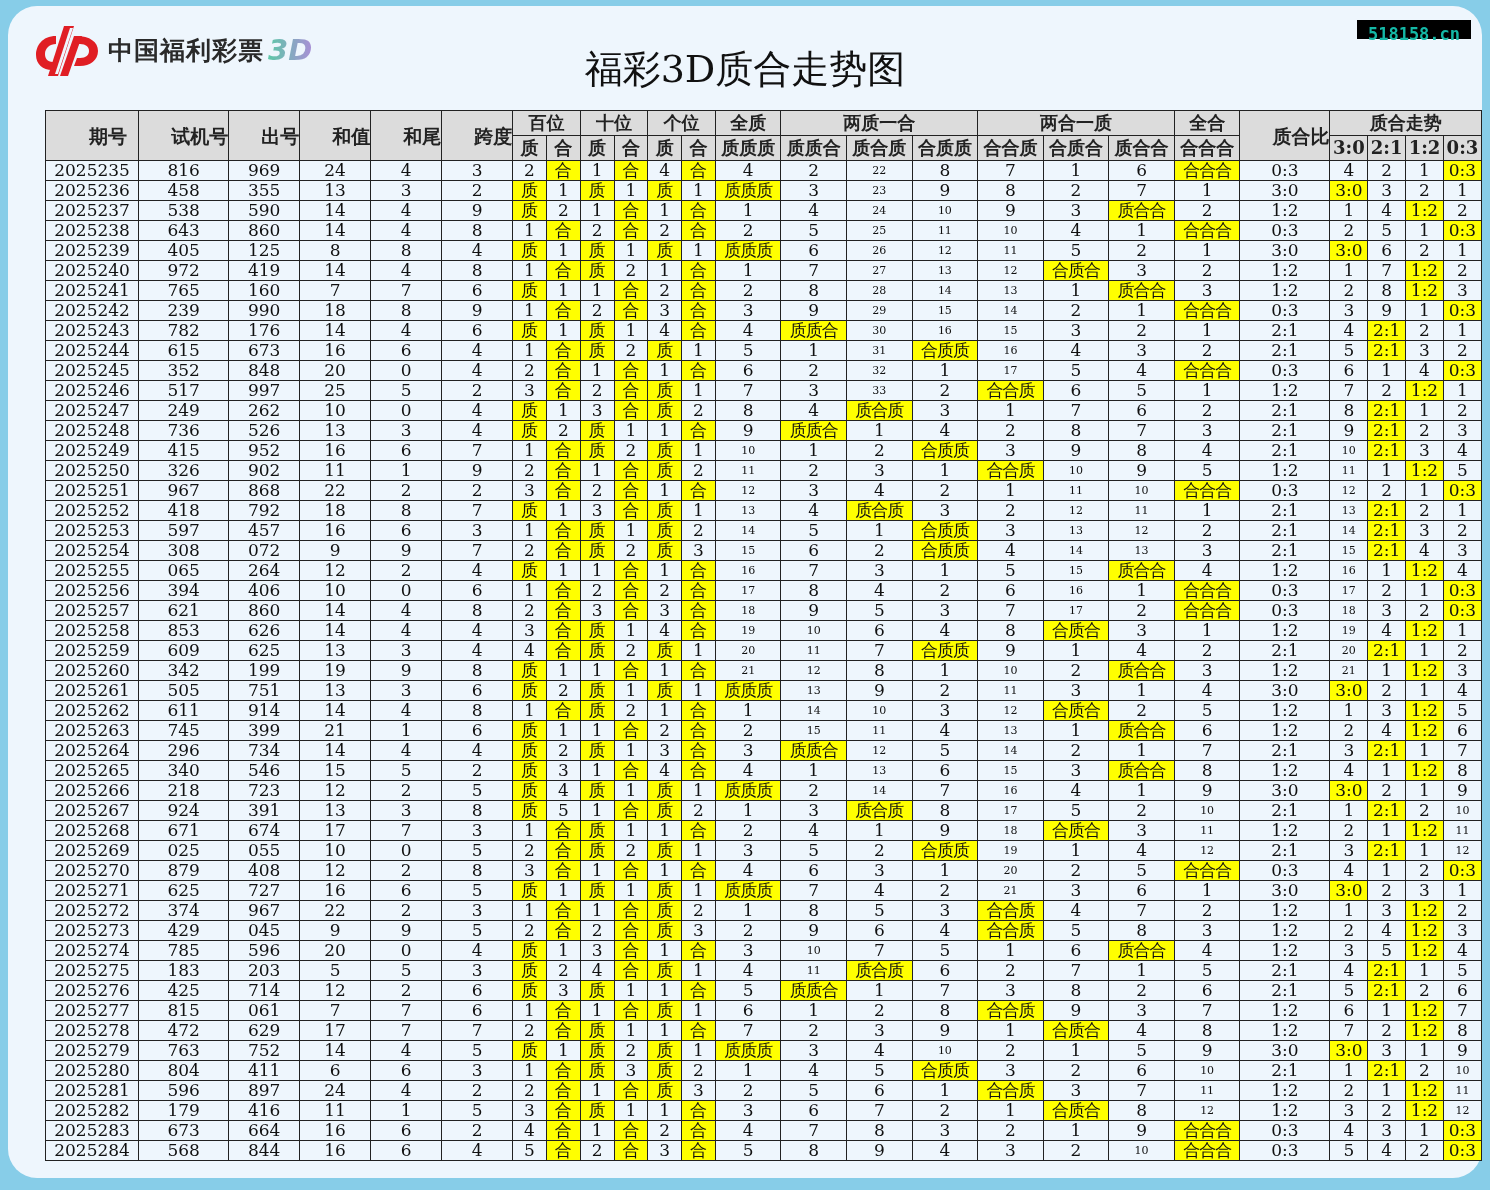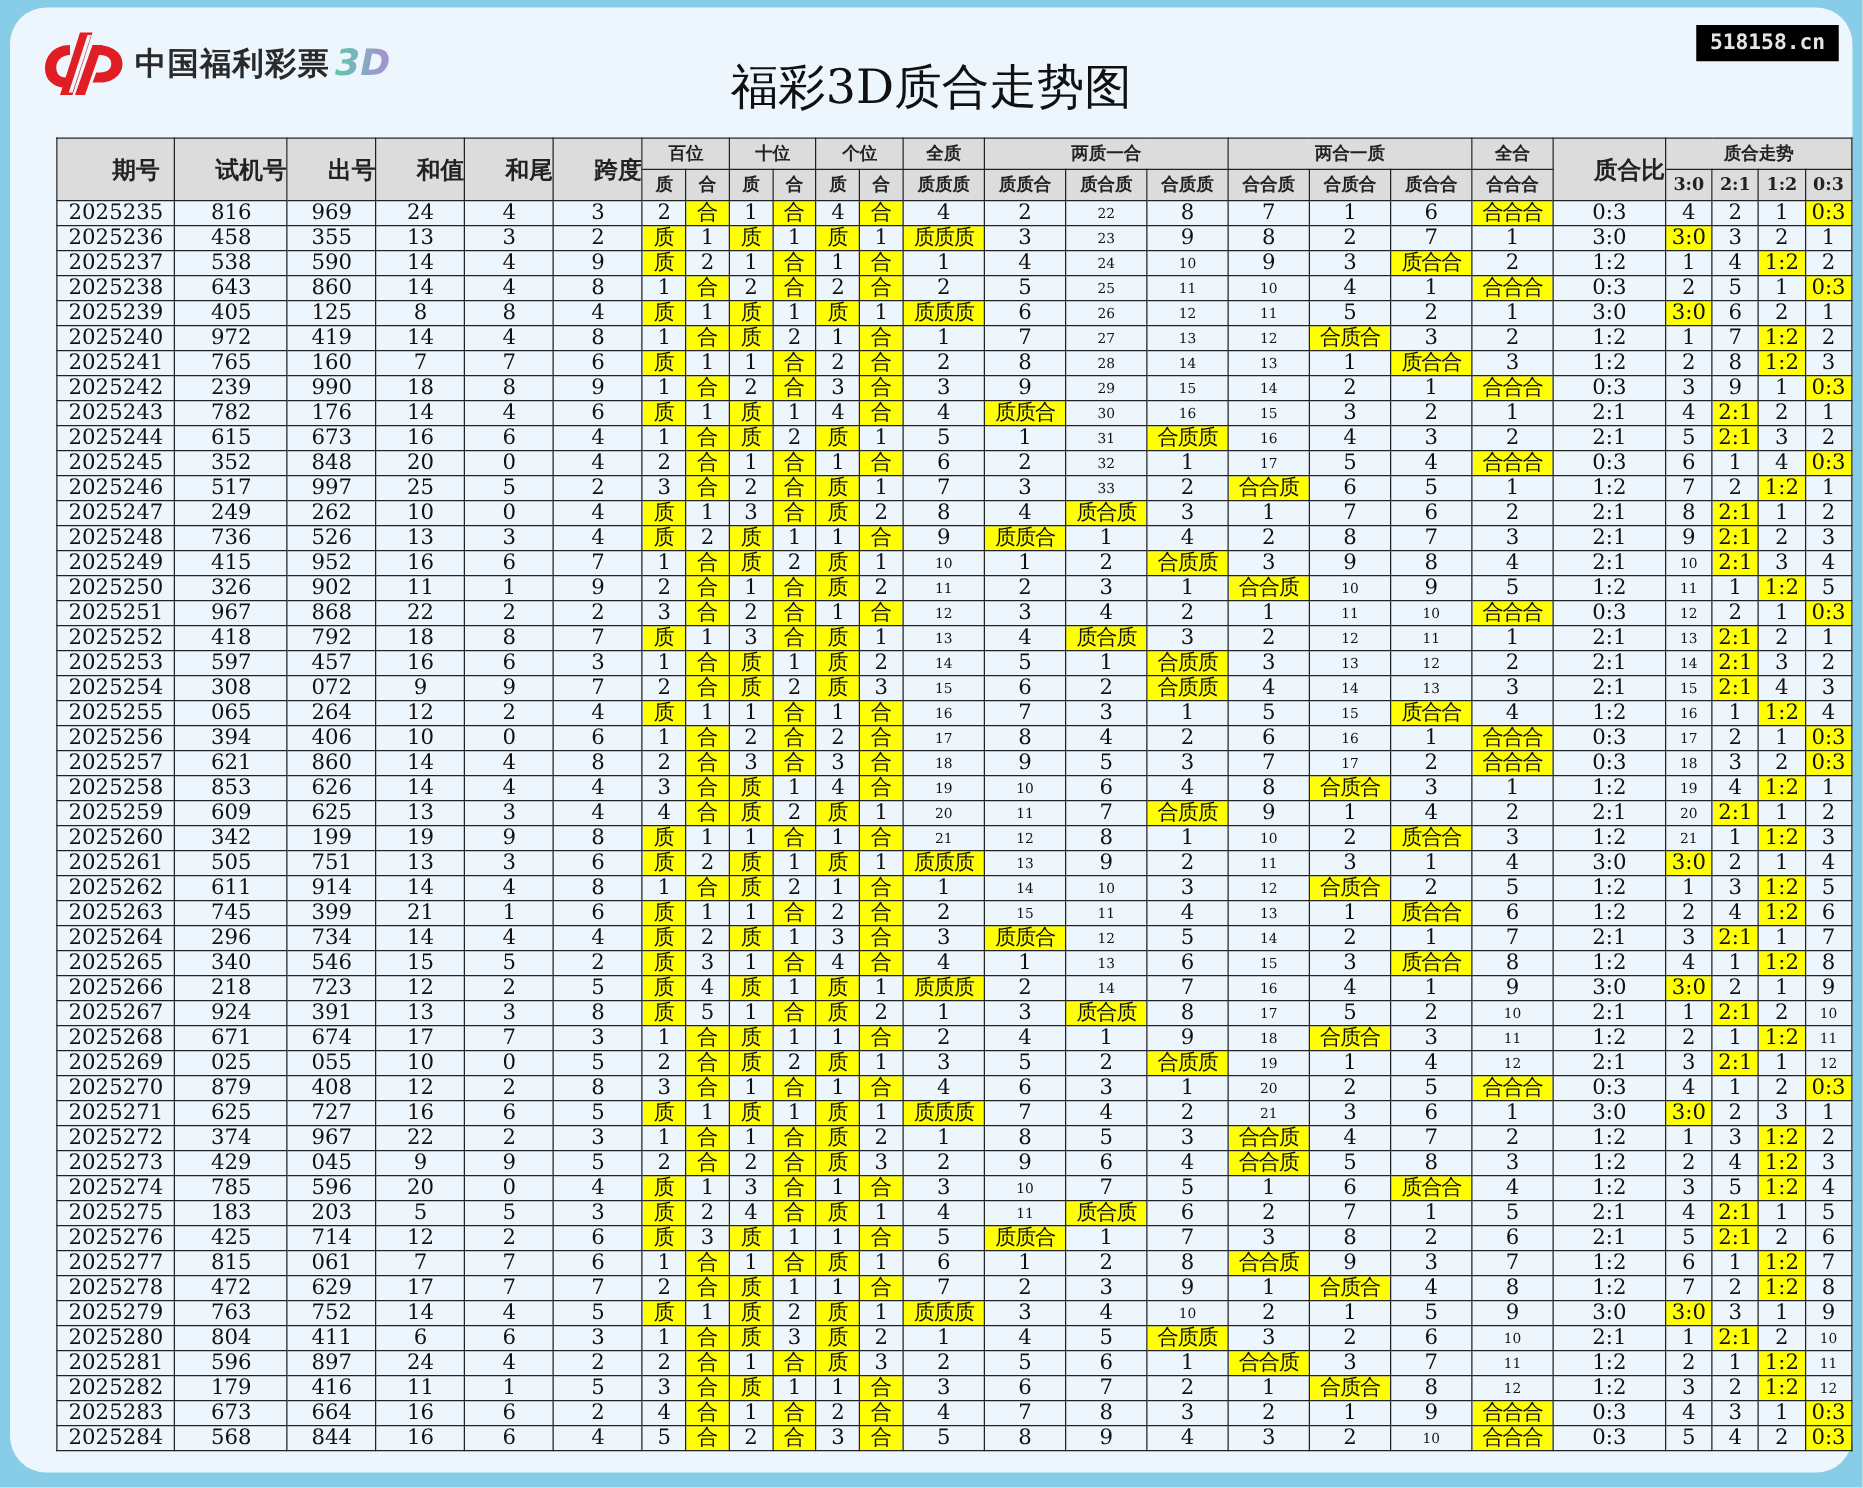--- a/index.html
+++ b/index.html
@@ -2,25 +2,25 @@
 <html><head>
 <meta charset="utf-8">
 <style>
   html,body{margin:0;padding:0;}
   body{width:1490px;height:1190px;background:#87cde8;position:relative;overflow:hidden;font-family:"DejaVu Serif","Liberation Serif",serif;}
   .page{position:absolute;left:8px;top:6px;width:1474px;height:1172px;background:#eef6fd;border-radius:29px;}
   .logo{position:absolute;left:26px;top:14px;height:60px;display:flex;align-items:center;}
   .logo svg{width:66px;height:56px;}
   .logo-text{font-family:"DejaVu Sans","Liberation Sans",sans-serif;font-weight:bold;font-size:25px;color:#2a2a2a;letter-spacing:1px;margin-left:8px;}
   .logo-3d{font-family:"DejaVu Sans","Liberation Sans",sans-serif;font-weight:bold;font-style:italic;font-size:29px;margin-left:4px;background:linear-gradient(90deg,#5ec8a8,#a98fd6);-webkit-background-clip:text;background-clip:text;color:transparent;}
-  .brand{position:absolute;left:1349px;top:14px;width:114px;height:29px;background:#000;color:#e5e5e5;font-family:"DejaVu Sans Mono","Liberation Mono",monospace;font-size:17px;font-weight:bold;line-height:29px;text-align:center;}
+  .brand{position:absolute;left:1349px;top:14px;width:114px;height:19px;background:#000;color:#14b8a6;font-family:"DejaVu Sans Mono","Liberation Mono",monospace;font-size:17px;font-weight:bold;line-height:29px;text-align:center;}
   .title{position:absolute;left:0;width:1474px;top:38px;text-align:center;font-size:38px;color:#111;font-family:"DejaVu Serif","Liberation Serif",serif;}
   table{position:absolute;left:37px;top:104px;border-collapse:collapse;table-layout:fixed;}
   td,th{border:1px solid #222;padding:0;text-align:center;overflow:hidden;white-space:nowrap;}
-  th{background:#dcdcdc;font-weight:bold;font-size:14px;color:#222;height:24px;line-height:22px;}
+  th{background:#dcdcdc;font-weight:bold;font-size:18px;color:#222;height:24px;line-height:22px;}
   th.big{font-size:19px;padding-left:32px;}
   td{height:19px;line-height:19px;font-size:17px;color:#111;font-family:"DejaVu Serif","Liberation Serif",serif;}
   td.hl{background:#ffff00;}
   td.sm{font-size:11px;}
   td.cn{font-size:17px;letter-spacing:-1px;}
 </style>
 </head>
 <body>
 
 <div class="page">

